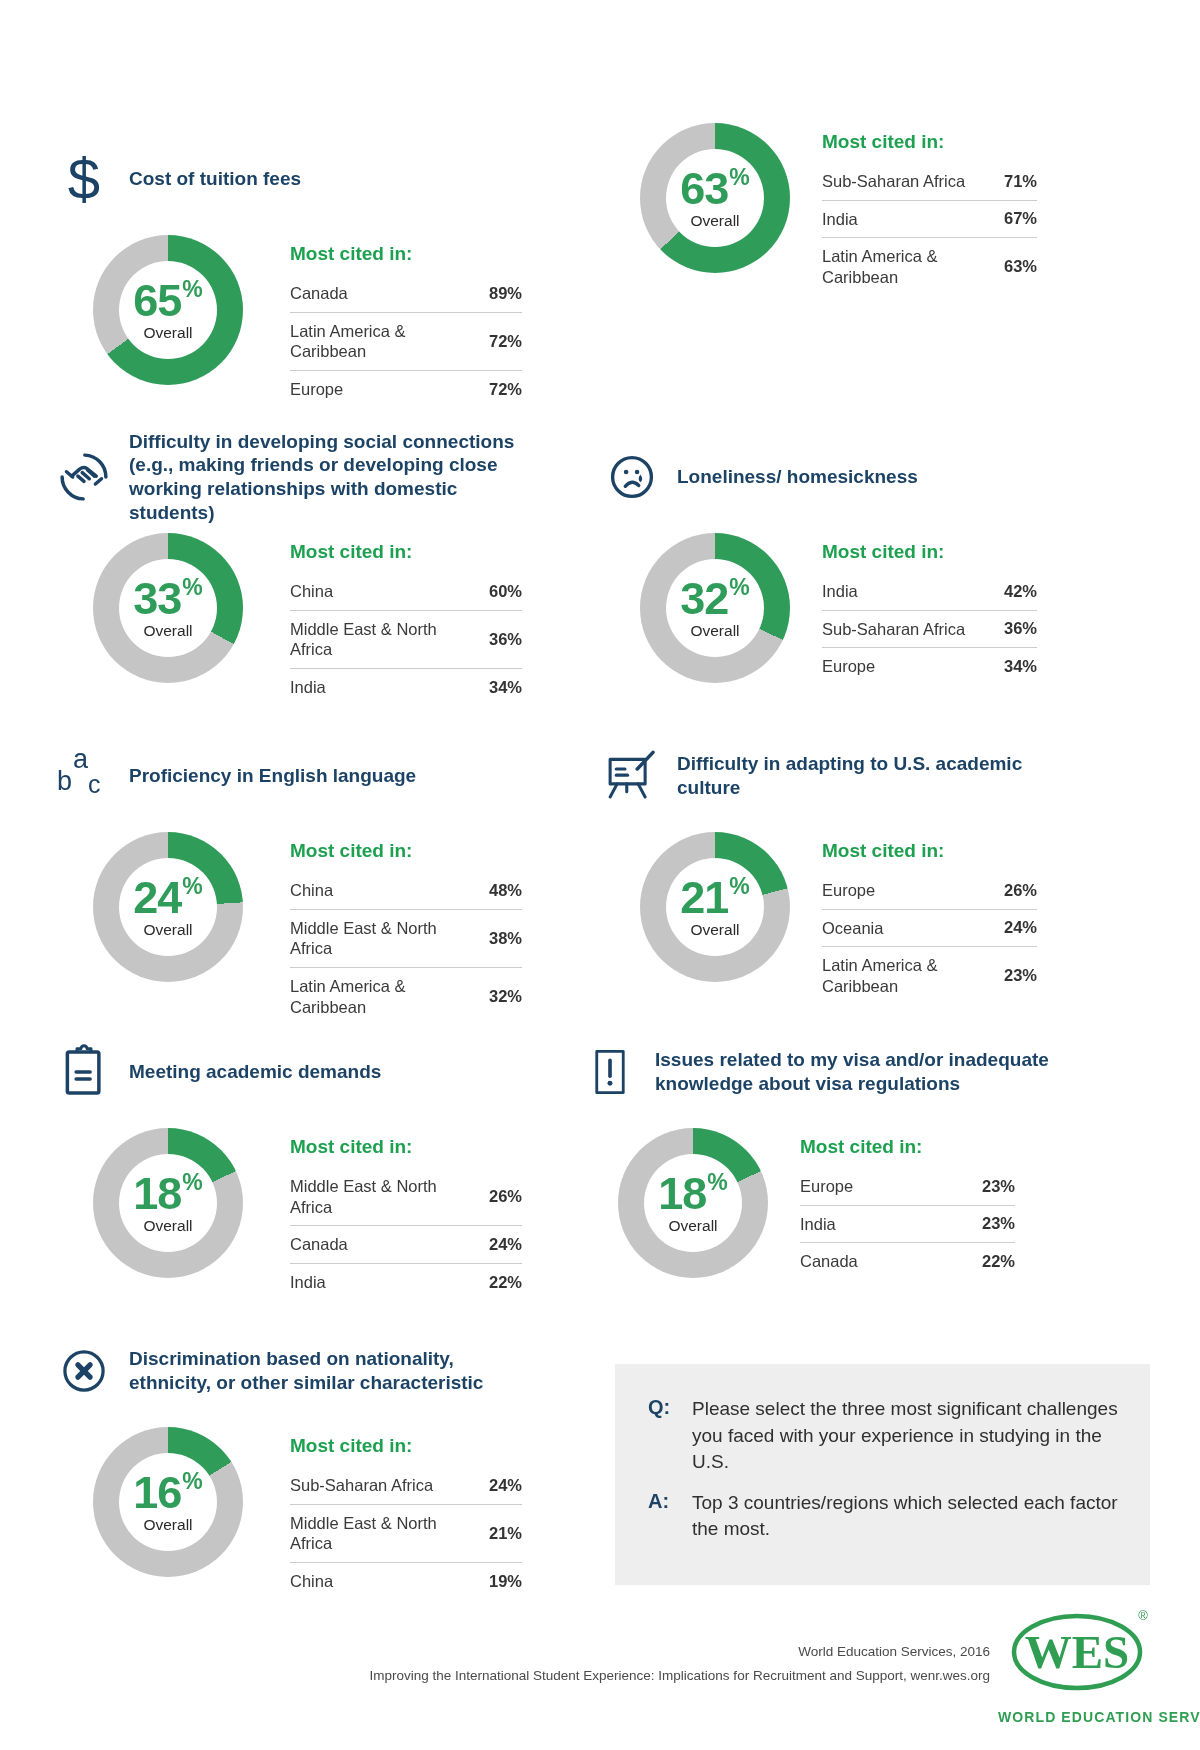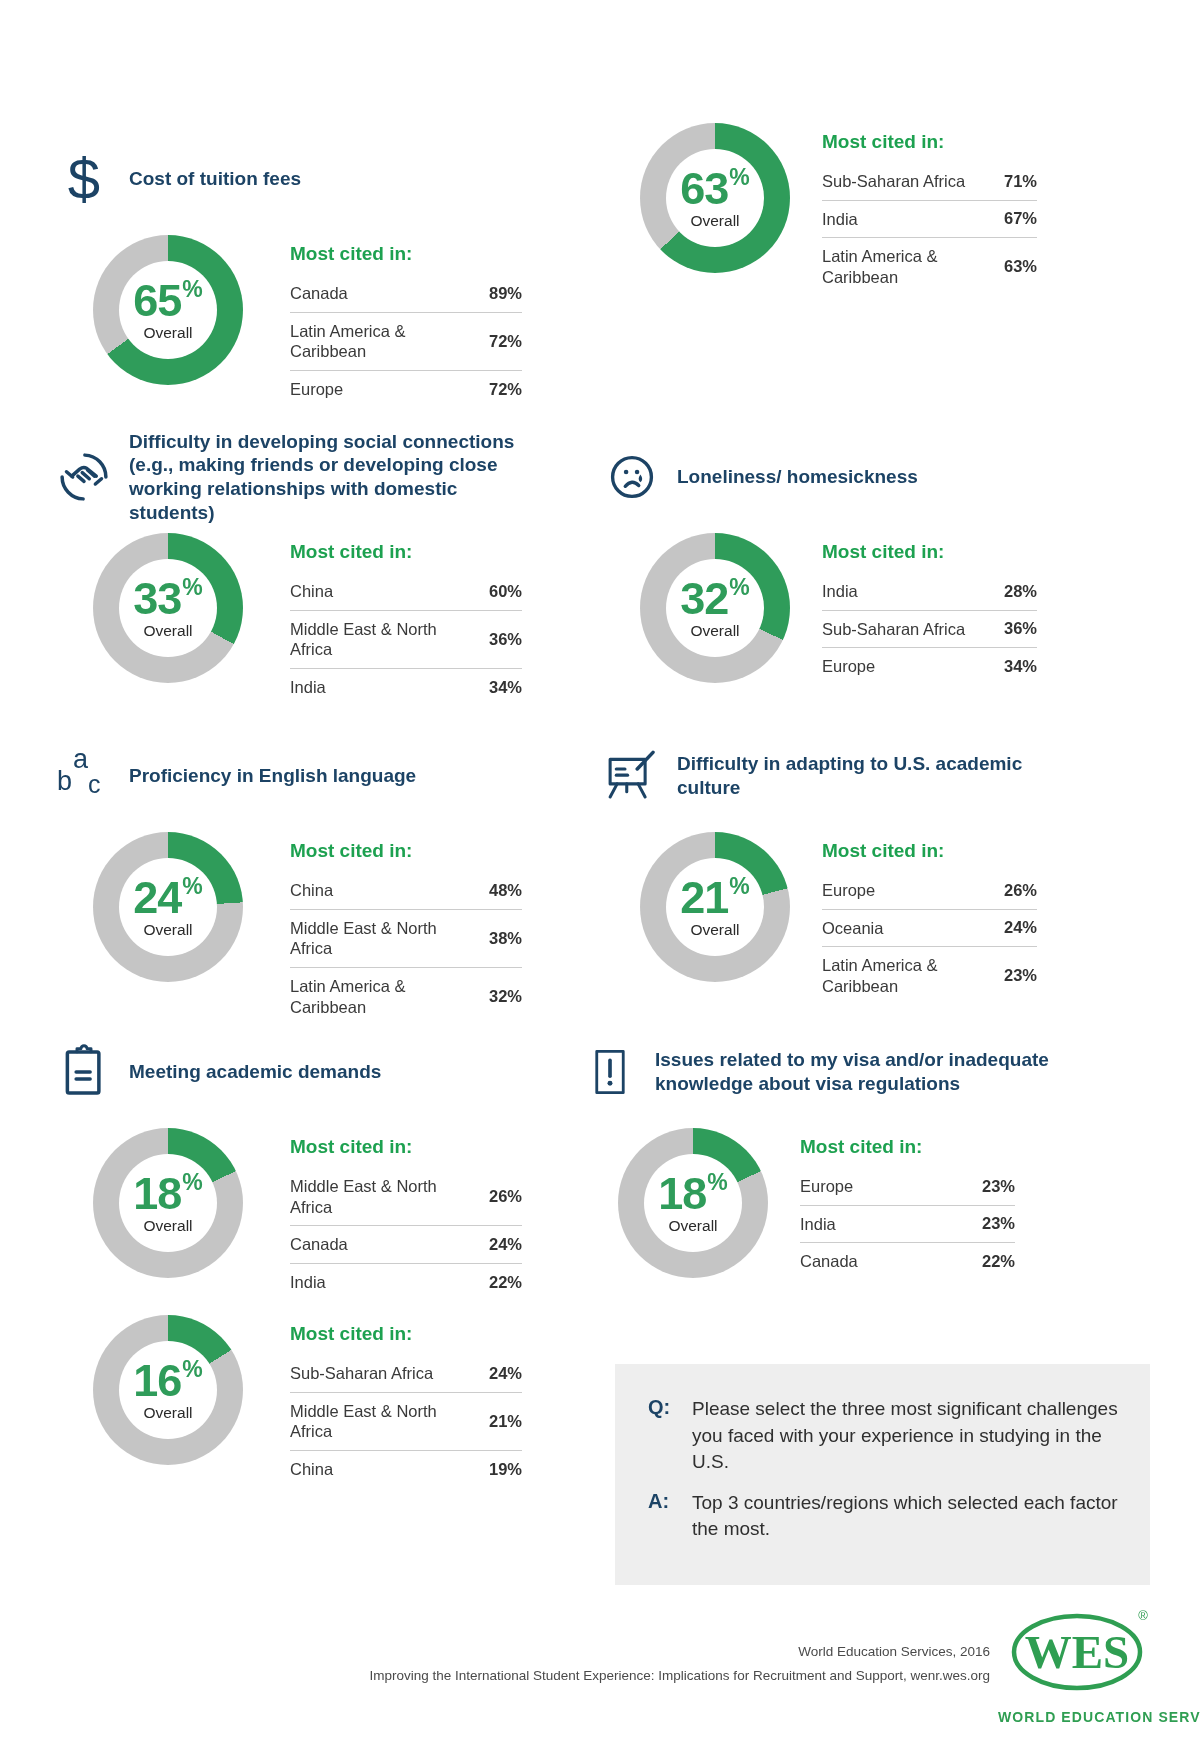--- a/index.html
+++ b/index.html
@@ -211,21 +211,21 @@
               <span class="num">32</span>
               <span class="pct">%</span>
             </div>
           <div class="overall">Overall</div>
         </div>
       </div>
       <div class="cited">
         <div class="cited-head">Most cited in:</div>
         <div class="row">
             <span class="region">India</span>
-            <span class="val">28%</span>
+            <span class="val">42%</span>
           </div>
         <div class="row">
             <span class="region">Sub-Saharan Africa</span>
             <span class="val">36%</span>
           </div>
         <div class="row">
             <span class="region">Europe</span>
             <span class="val">34%</span>
           </div>
       </div>
@@ -391,20 +391,30 @@
           </div>
         <div class="row">
             <span class="region">Canada</span>
             <span class="val">22%</span>
           </div>
       </div>
     </div>
   </div>
 
   <div class="section s9 col-l">
+    <div class="sec-header">
+      <div class="icon-box">
+        <svg width="52" height="52" viewBox="0 0 64 64" stroke-width="4">
+          <circle cx="32" cy="32" r="23.5"></circle>
+          <path d="M24.5 24.5 L39.5 39.5" stroke-width="6.5"></path>
+          <path d="M39.5 24.5 L24.5 39.5" stroke-width="6.5"></path>
+        </svg>
+      </div>
+      <h2 class="sec-title">Discrimination based on nationality, ethnicity, or other similar characteristic</h2>
+    </div>
     <div class="sec-body">
       <div class="donut" style="background: conic-gradient(rgb(47, 156, 90) 16%, rgb(197, 197, 197) 0deg);">
         <div class="hole"></div>
         <div class="center">
           <div class="num-row">
               <span class="num">16</span>
               <span class="pct">%</span>
             </div>
           <div class="overall">Overall</div>
         </div>

